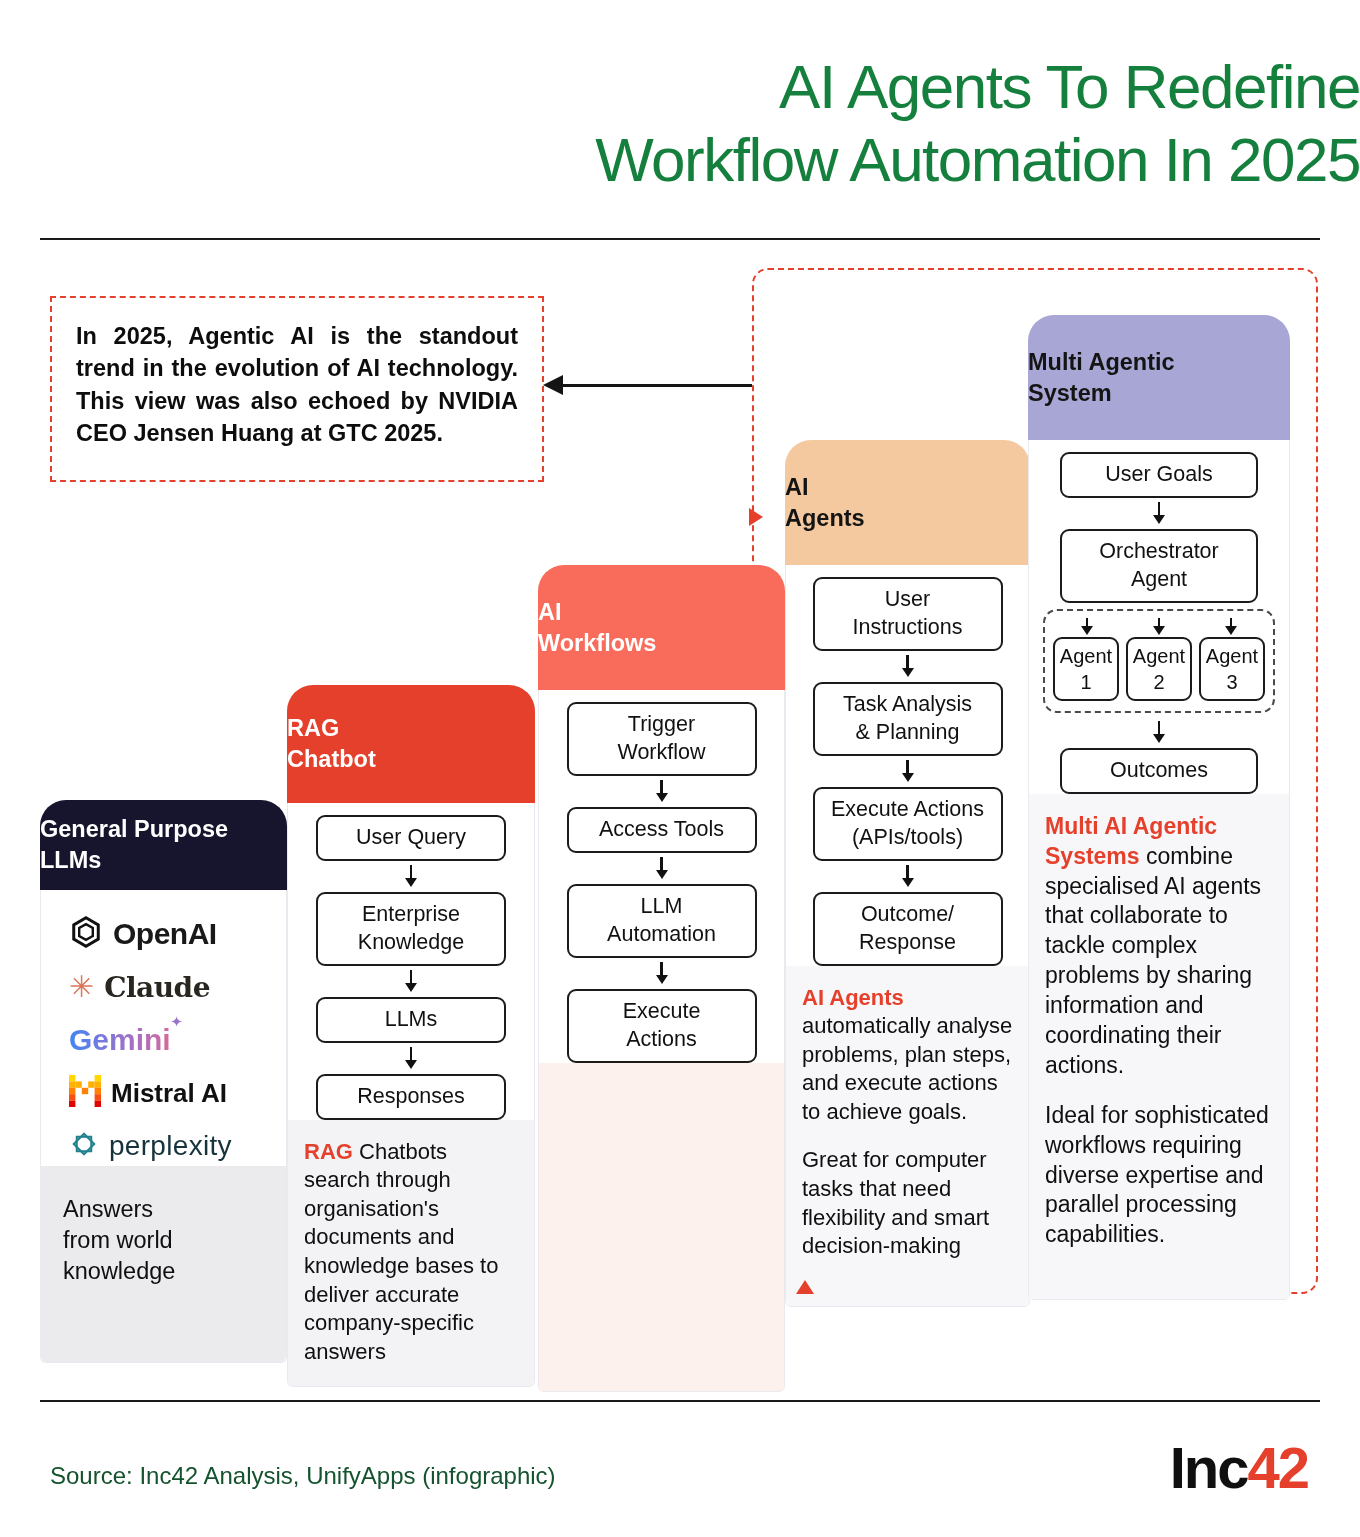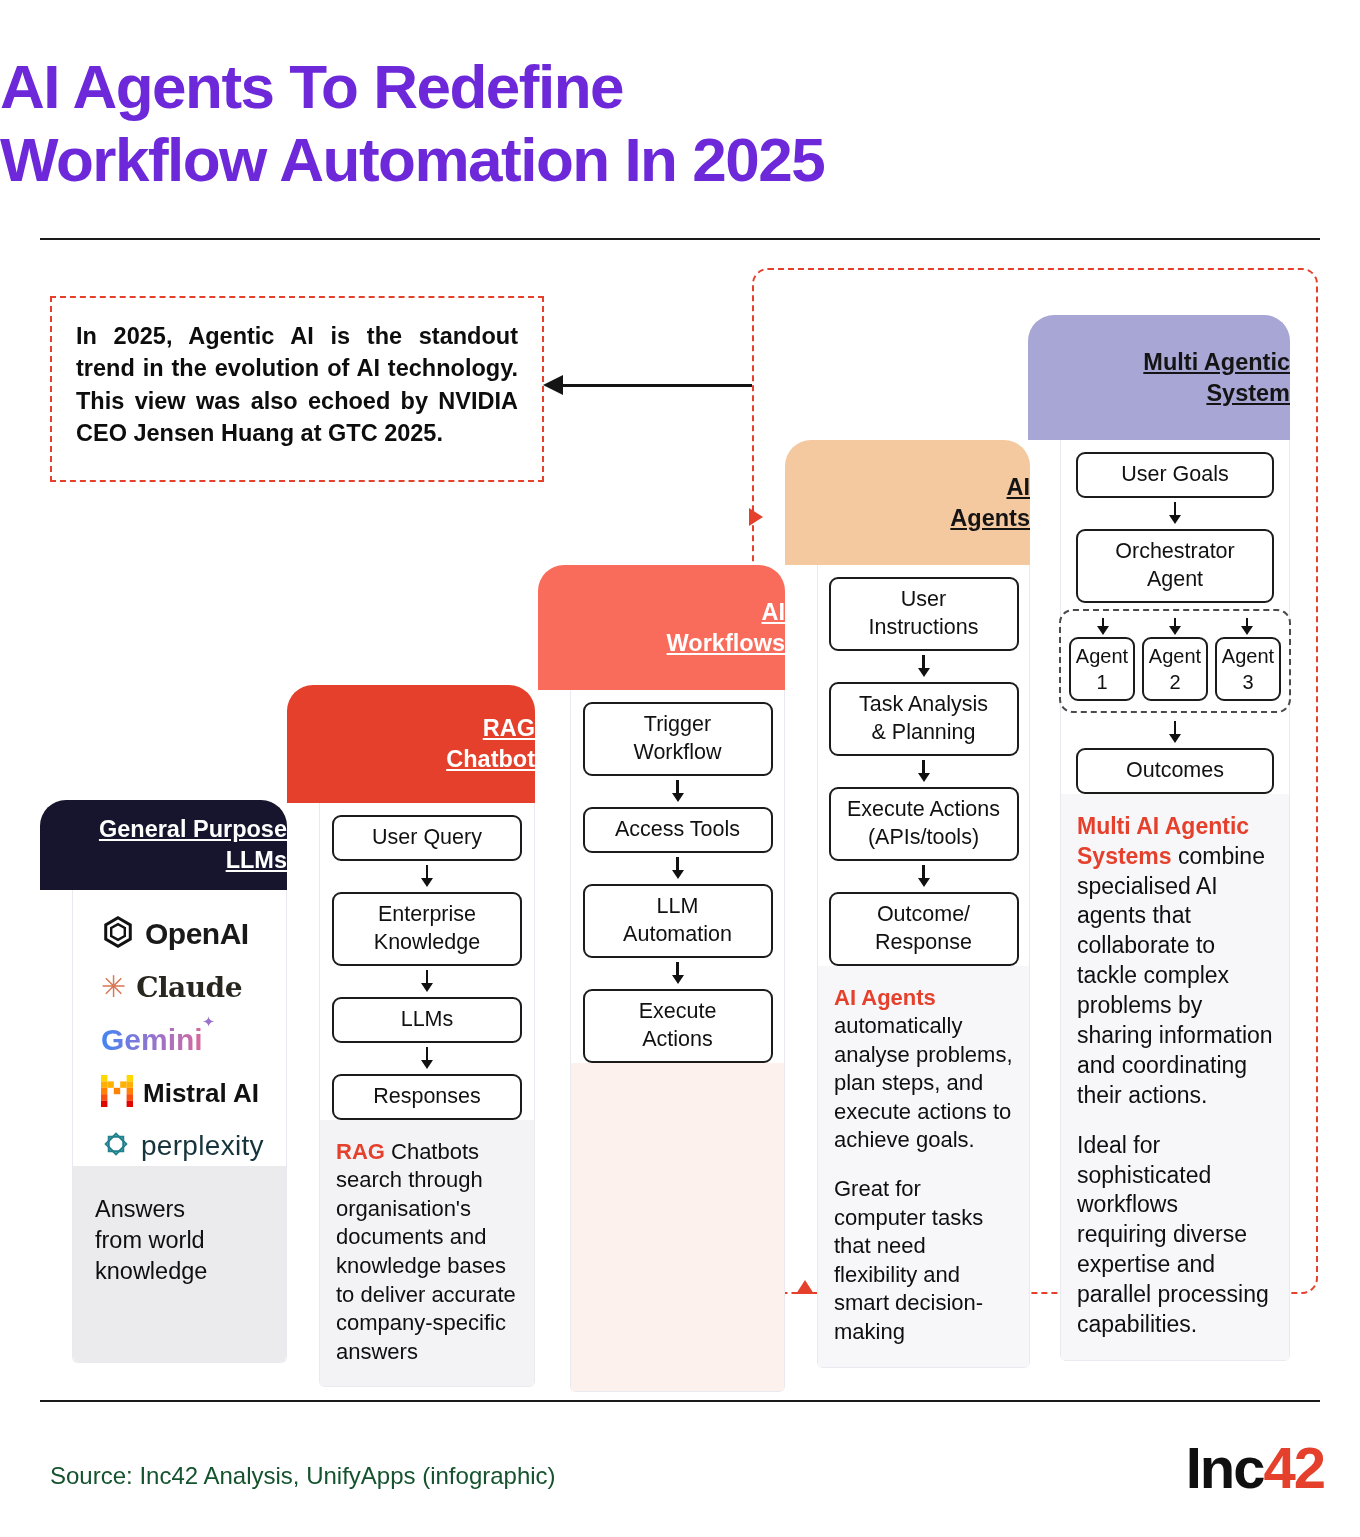--- a/index.html
+++ b/index.html
@@ -1,20 +1,20 @@
 <!DOCTYPE html>
 <html><head>
 <meta charset="utf-8">
 <style>
   * { box-sizing: border-box; }
   body { margin: 0; background: #fff; font-family: "Liberation Sans", sans-serif; color: #111; }
   .canvas { position: relative; width: 1360px; height: 1537px; background: #ffffff; overflow: hidden; }
 
-  .title { position: absolute; top: 50px; left: 0; width: 100%; text-align: left;
-           font-weight: 700; font-size: 62px; line-height: 1.18; letter-spacing: -1.5px; color: #6d28d9; }
+  .title { position: absolute; top: 50px; left: 0; width: 100%; text-align: right;
+           font-weight: 400; font-size: 62px; line-height: 1.18; letter-spacing: -1.5px; color: #15803d; }
 
   .hr { position: absolute; left: 40px; width: 1280px; height: 2px; background: #1a1a1a; }
   .hr.top { top: 238px; } .hr.bottom { top: 1400px; }
 
   .big-dash { position: absolute; left: 752px; top: 268px; width: 566px; height: 1026px;
               border: 2.5px dashed #e5402c; border-radius: 16px; z-index: 1; }
 
   .callout { position: absolute; left: 50px; top: 296px; width: 494px; min-height: 186px;
              border: 2.5px dashed #e5402c; padding: 22px 24px; font-size: 23.5px; font-weight: 700;
              line-height: 1.38; text-align: justify; color: #0d0d0d; background: #fff; z-index: 2; }
@@ -22,23 +22,23 @@
   .callout-head { position: absolute; left: 543px; top: 375px; width: 0; height: 0;
                   border-top: 10px solid transparent; border-bottom: 10px solid transparent;
                   border-right: 20px solid #141414; z-index: 2; }
   .marker-right { position: absolute; left: 749px; top: 508px; width: 0; height: 0; z-index: 3;
                   border-top: 9px solid transparent; border-bottom: 9px solid transparent; border-left: 14px solid #e5402c; }
   .marker-up { position: absolute; left: 796px; top: 1280px; width: 0; height: 0; z-index: 3;
                border-left: 9px solid transparent; border-right: 9px solid transparent; border-bottom: 14px solid #e5402c; }
 
   .col { position: absolute; display: flex; flex-direction: column; z-index: 2; }
   .col-header { flex: none; border-radius: 26px 26px 0 0; display: flex; flex-direction: column;
-                justify-content: center; align-items: flex-end; font-size: 23.5px; font-weight: 700; line-height: 1.3; text-decoration: underline; }
+                justify-content: center; align-items: flex-start; font-size: 23.5px; font-weight: 700; line-height: 1.3; }
   .col-body { flex: 1; background: #fff; border: 1px solid #e9e9ef; border-top: none;
-              border-radius: 0 0 6px 6px; display: flex; flex-direction: column; margin-left: 32px; }
+              border-radius: 0 0 6px 6px; display: flex; flex-direction: column; }
 
   #col-llms { left: 40px;  top: 800px; width: 247px; height: 560px; }
   #col-llms .col-header { height: 90px;  background: #16152d; color: #fff; }
   #col-rag  { left: 287px; top: 685px; width: 248px; height: 675px; }
   #col-rag  .col-header { height: 118px; background: #e5402c; color: #fff; }
   #col-wf   { left: 538px; top: 565px; width: 247px; height: 795px; }
   #col-wf   .col-header { height: 125px; background: #f96c5b; color: #fff; }
   #col-ag   { left: 785px; top: 440px; width: 245px; height: 835px; }
   #col-ag   .col-header { height: 125px; background: #f5c9a0; color: #141414; }
   #col-ma   { left: 1028px; top: 315px; width: 262px; height: 960px; }
@@ -80,21 +80,21 @@
                background: linear-gradient(90deg, #4285f4 0%, #9b72cb 55%, #d6699b 100%);
                -webkit-background-clip: text; background-clip: text; color: transparent; }
   .gem-star { position: absolute; right: -12px; top: -10px; font-size: 15px; color: #9b72cb; }
   .wm-mistral { font-size: 26px; font-weight: 700; color: #111; }
   .wm-pplx { font-size: 28px; font-weight: 500; color: #17343c; letter-spacing: 0.3px; }
   .llm-footer { margin-top: auto; background: #ebebee; padding: 28px 22px; min-height: 196px;
                 font-size: 23.5px; line-height: 1.32; white-space: pre-line; color: #0f0f0f;
                 border-radius: 0 0 6px 6px; }
 
   .source { position: absolute; left: 50px; top: 1462px; font-size: 24px; color: #14532d; }
-  .brand { position: absolute; right: 36px; top: 1434px; font-size: 58px; font-weight: 900; letter-spacing: -2px; }
+  .brand { position: absolute; right: 52px; top: 1434px; font-size: 58px; font-weight: 900; letter-spacing: -2px; }
   .brand .b1 { color: #101010; }
   .brand .b2 { color: #e5402c; }
 </style>
 </head>
 <body>
 
 <div class="canvas">
 
   <div class="title">
     <div>AI Agents To Redefine</div>

